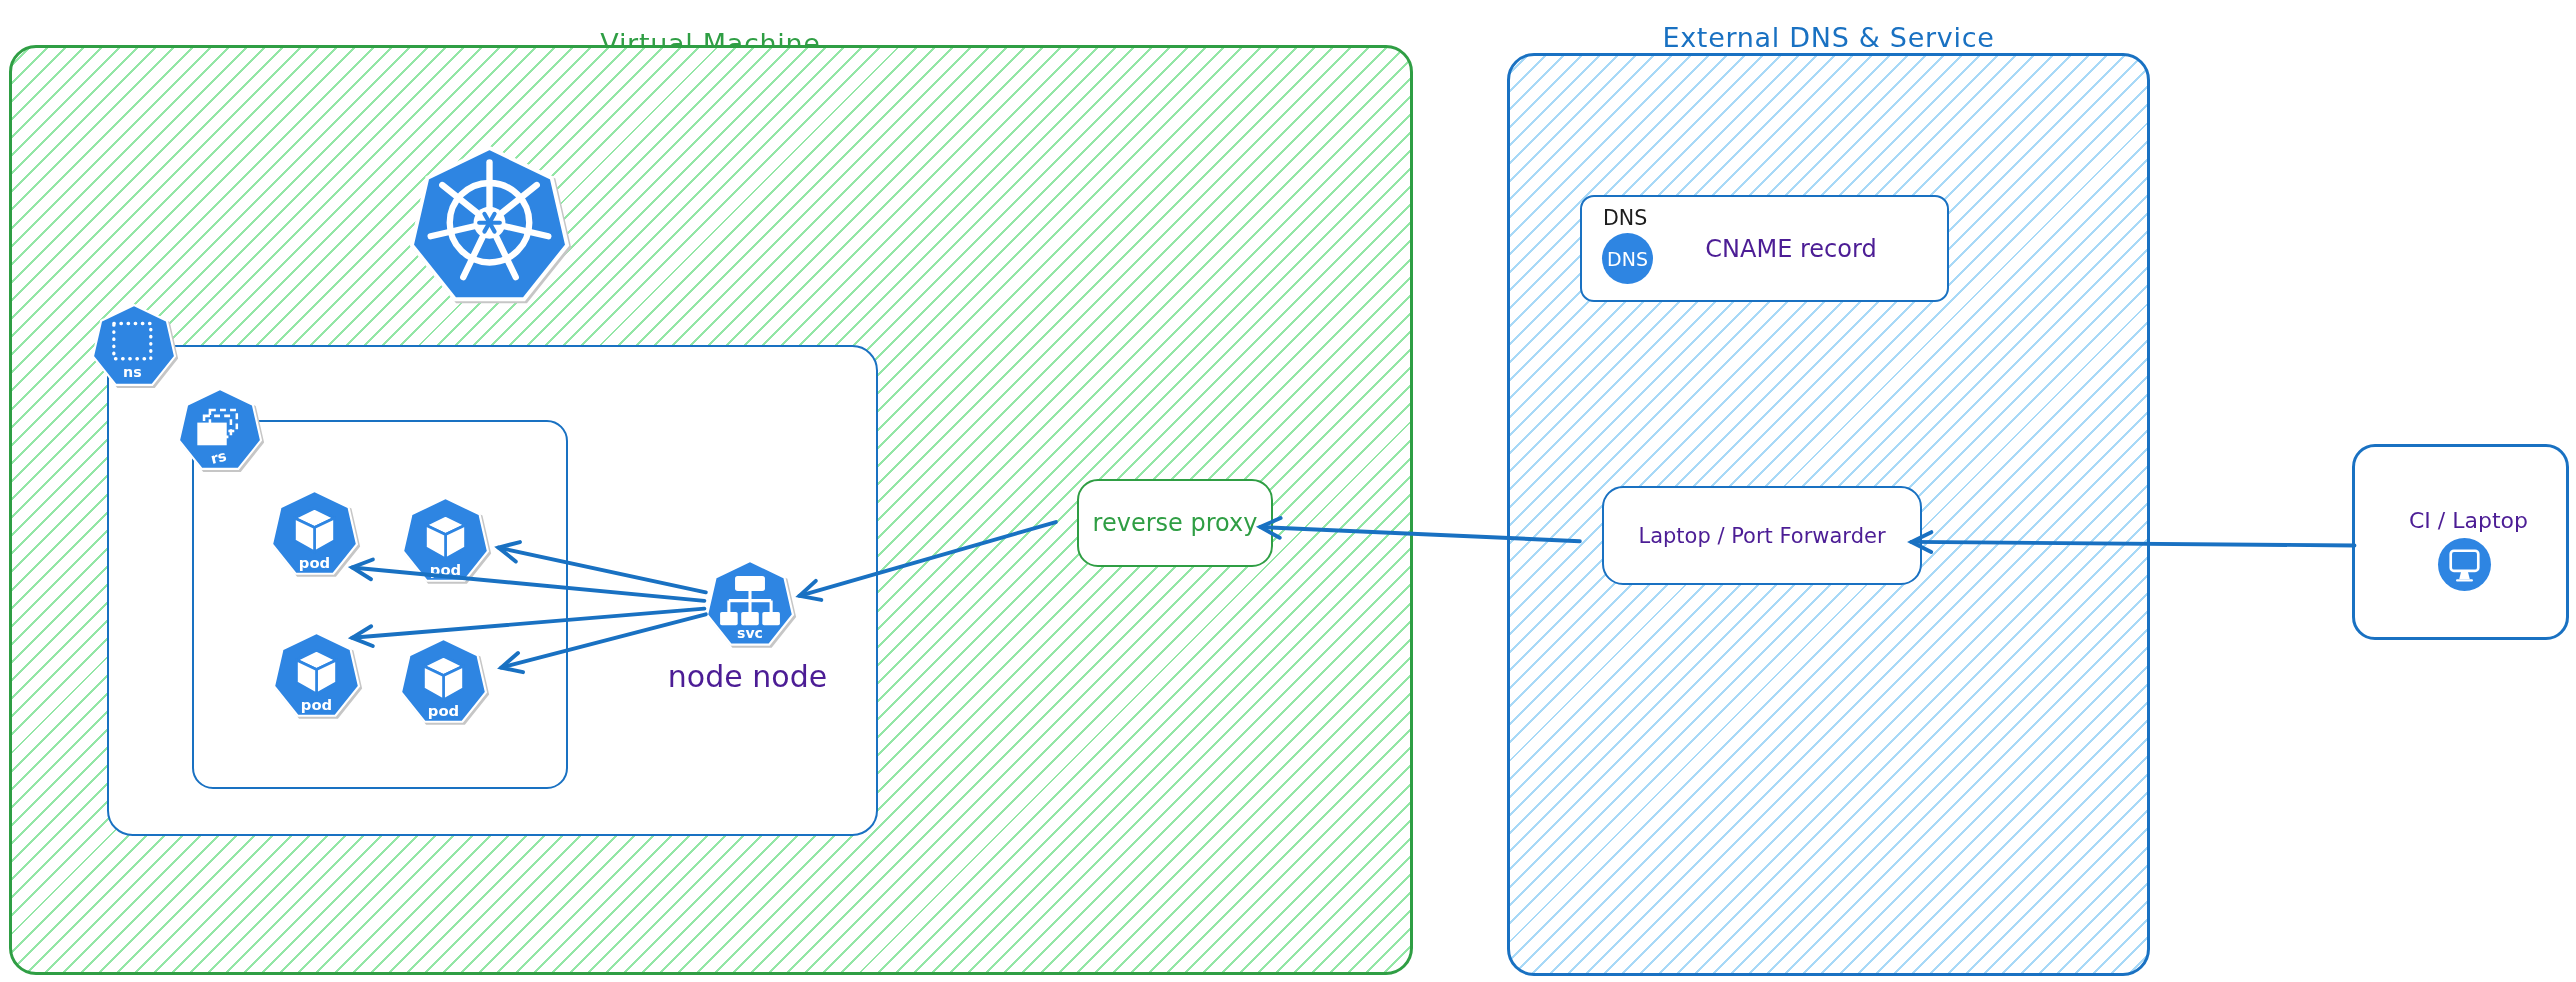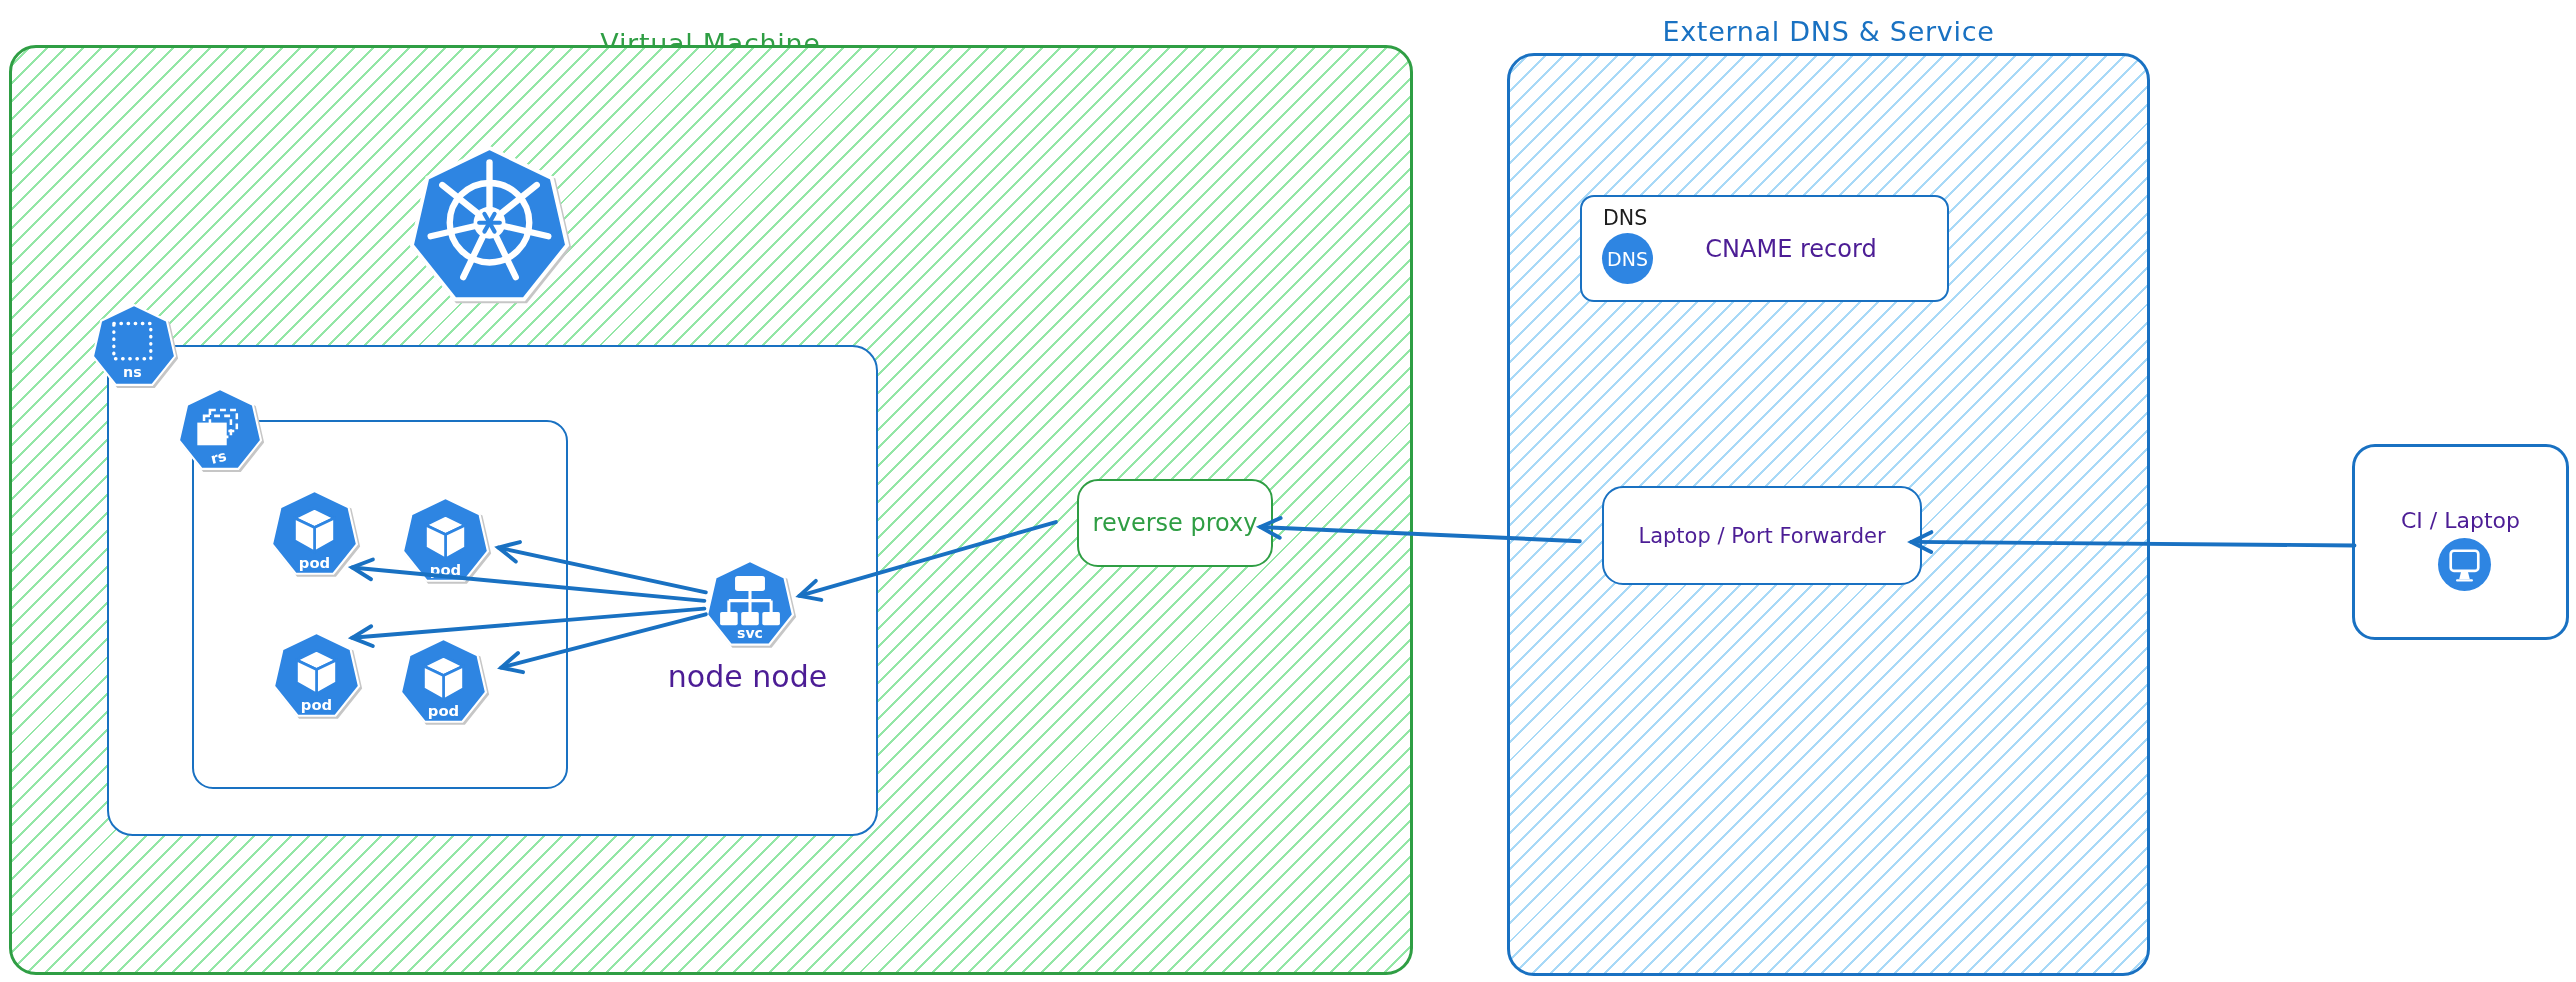--- a/index.html
+++ b/index.html
@@ -79,21 +79,21 @@
   #arrows{
     position:absolute;left:0;top:0;width:2576px;height:983px;
     pointer-events:none;z-index:60;
   }
   #arrows path{stroke:#1971c2;stroke-width:5.5;fill:none;stroke-linecap:round;}
 </style>
 </head>
 <body>
 
 <div class="title green" style="left:8.5px;top:4.3px;width:1404px;">Virtual Machine</div>
-<div class="title blue" style="left:1507px;top:16px;width:643px;">External DNS &amp; Service</div>
+<div class="title blue" style="left:1507px;top:22px;width:643px;">External DNS &amp; Service</div>
 
 <div class="frame green" style="left:8.5px;top:45px;width:1404px;height:930px;"></div>
 <div class="frame blue" style="left:1507px;top:53px;width:643px;height:923px;"></div>
 
 <div class="panel" style="left:107px;top:345px;width:771px;height:491px;border-radius:25.6px;"></div>
 <div class="panel" style="left:192px;top:420px;width:376px;height:369px;border-width:2.1px;border-radius:21px;"></div>
 
 <div class="hepta" style="left:410px;top:148px;width:159px;height:159px;">
   <svg viewBox="0 0 100 100">
     <polygon points="50,0 89.1,18.8 98.8,61.1 71.7,95.1 28.3,95.1 1.2,61.1 10.9,18.8" fill="#2e85e2" stroke="#ffffff" stroke-width="2.5"></polygon>
@@ -203,21 +203,21 @@
   </div>
   <div class="label-blue" style="position:absolute;left:99px;top:0;width:220px;height:100%;
               display:flex;align-items:center;justify-content:center;font-size:24px;white-space:nowrap;">CNAME record</div>
 </div>
 
 <div class="panel center" style="left:1582px;top:486px;width:320px;height:99px;border-radius:21px;">
   <span class="label-blue" style="font-size:21px;">Laptop / Port Forwarder</span>
 </div>
 
 <div class="panel" style="left:2352px;top:444px;width:217px;height:196px;border-width:3.6px;border-radius:23px;">
-  <div class="label-blue" style="position:absolute;left:0;top:61px;width:100%;text-align:center;font-size:22px;white-space:nowrap;">CI / Laptop</div>
+  <div class="label-blue" style="position:absolute;left:0;top:61px;width:100%;text-align:center;font-size:22px;white-space:nowrap;padding-left:8px;">CI / Laptop</div>
   <div class="circle-icon" style="left:83px;top:91px;width:53px;height:53px;">
     <svg viewBox="0 0 100 100" style="width:100%;height:100%;">
       <rect x="24" y="24" width="52" height="38" rx="6" fill="none" stroke="#ffffff" stroke-width="5"></rect>
       <polygon points="44,62 40,78 60,78 56,62" fill="#ffffff"></polygon>
       <line x1="36" y1="80" x2="64" y2="80" stroke="#ffffff" stroke-width="4" stroke-linecap="round"></line>
     </svg>
   </div>
 </div>
 
 <svg id="arrows" viewBox="0 0 3628 1384" xmlns="http://www.w3.org/2000/svg">

